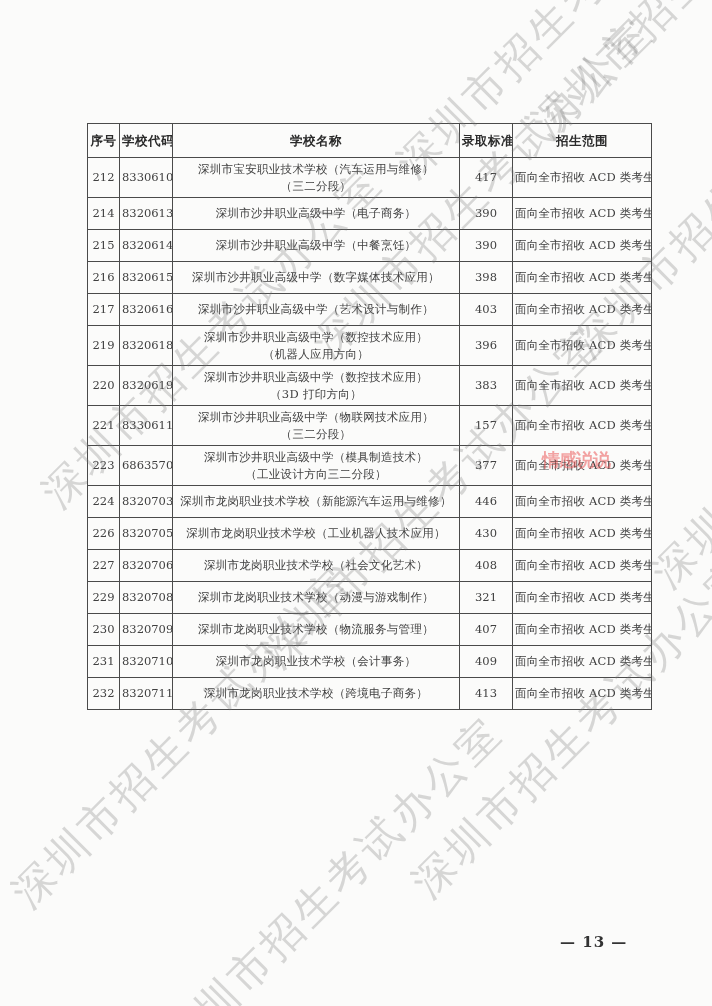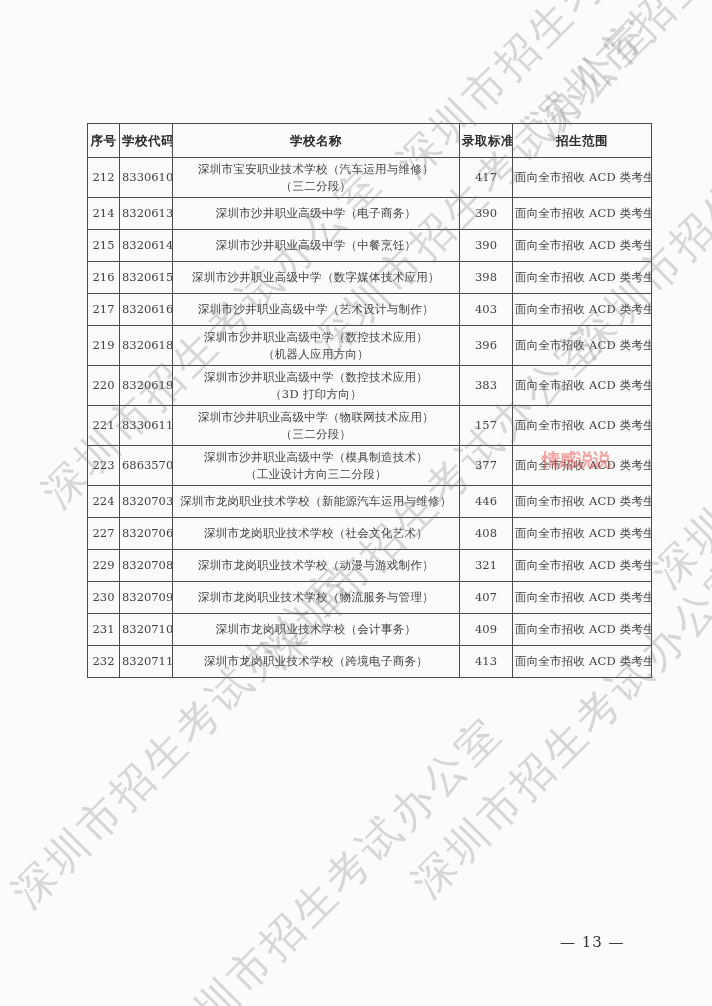--- a/index.html
+++ b/index.html
@@ -64,20 +64,21 @@
     color: rgba(235,90,90,0.55);
     z-index: 3;
     letter-spacing: -1px;
   }
   .page-number {
     position: absolute;
     left: 560px; top: 933px;
     font-size: 15px;
     color: #333;
     letter-spacing: 1px;
+    font-weight: bold;
   }
 </style>
 </head>
 <body>
 
 <div class="page">
 
   <table class="admit">
     <colgroup>
       <col style="width:32px">
@@ -185,20 +186,29 @@
         <tr class="single">
           <td>224</td>
           <td>8320703</td>
           <td class="name">
             <div>深圳市龙岗职业技术学校（新能源汽车运用与维修）</div>
           </td>
           <td>446</td>
           <td class="scope">面向全市招收 ACD 类考生</td>
         </tr>
         <tr class="single">
+          <td>226</td>
+          <td>8320705</td>
+          <td class="name">
+            <div>深圳市龙岗职业技术学校（工业机器人技术应用）</div>
+          </td>
+          <td>430</td>
+          <td class="scope">面向全市招收 ACD 类考生</td>
+        </tr>
+        <tr class="single">
           <td>227</td>
           <td>8320706</td>
           <td class="name">
             <div>深圳市龙岗职业技术学校（社会文化艺术）</div>
           </td>
           <td>408</td>
           <td class="scope">面向全市招收 ACD 类考生</td>
         </tr>
         <tr class="single">
           <td>229</td>

